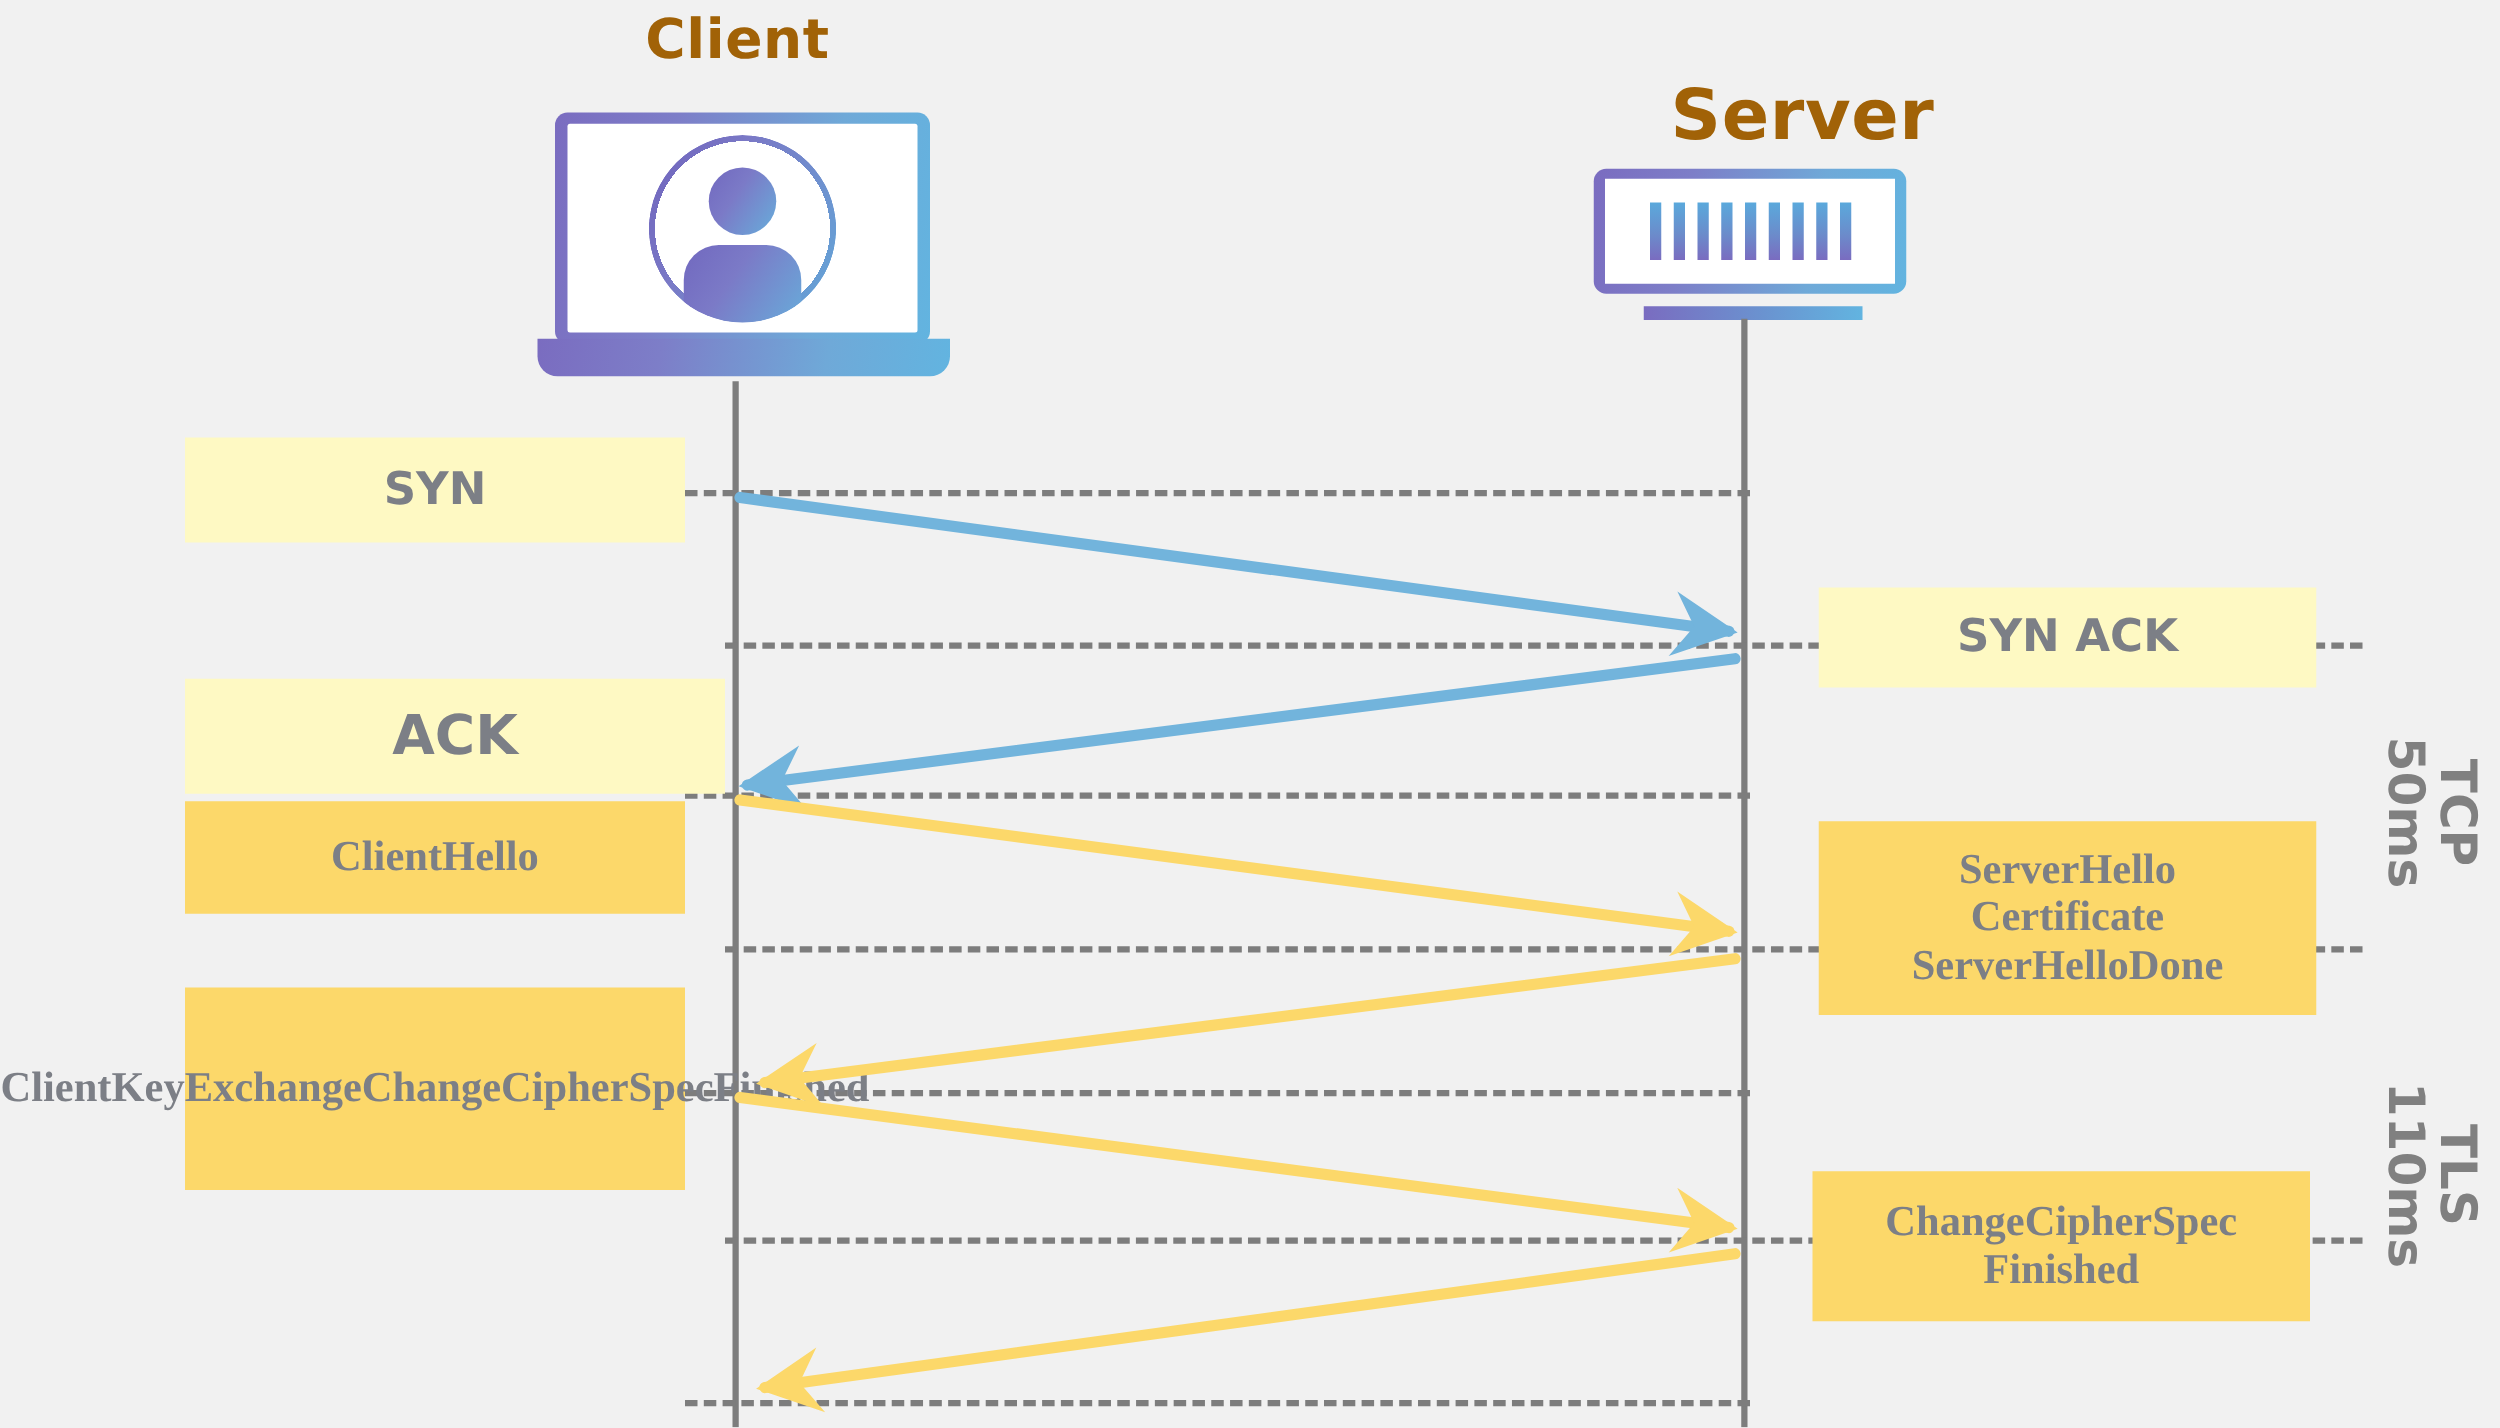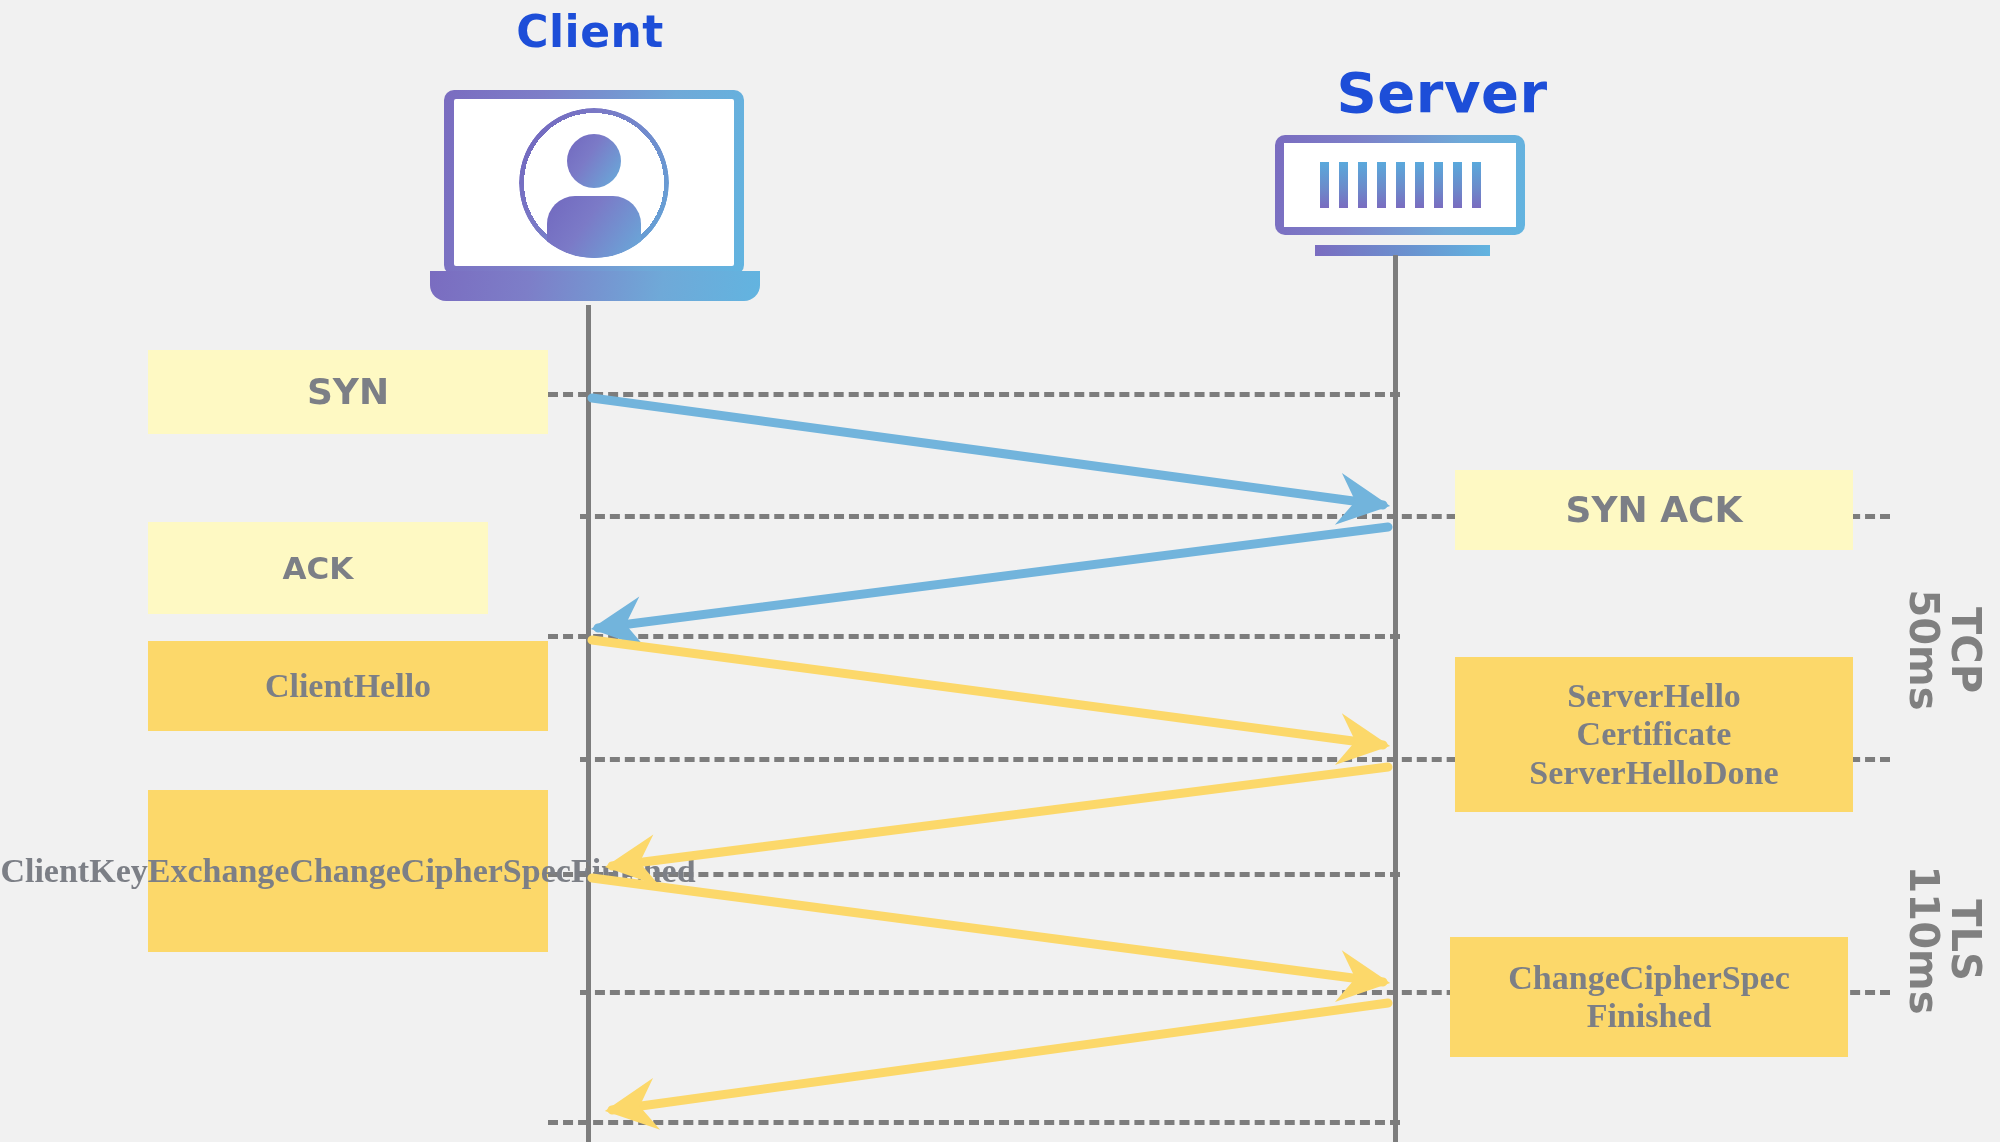--- a/index.html
+++ b/index.html
@@ -15,21 +15,21 @@
     width: 2000px;
     height: 1142px;
     background: #f1f1f1;
     overflow: hidden;
   }
 
   
   .actor-label {
     position: absolute;
     font-weight: bold;
-    color: #1d4ed8;
+    color: #a16207;
     letter-spacing: 0.5px;
     white-space: nowrap;
     text-align: center;
   }
   #client-label { left: 420px; top: 6px; width: 340px; font-size: 44px; }
   #server-label { left: 1272px; top: 60px; width: 340px; font-size: 56px; }
 
   
   .actor-icon { position: absolute; }
 
@@ -223,21 +223,21 @@
   <div class="dash-rule" style="left:548px;  top:392px;  width:852px;"></div>
   <div class="dash-rule" style="left:580px;  top:514px;  width:1310px;"></div>
   <div class="dash-rule" style="left:548px;  top:634px;  width:852px;"></div>
   <div class="dash-rule" style="left:580px;  top:757px;  width:1310px;"></div>
   <div class="dash-rule" style="left:548px;  top:872px;  width:852px;"></div>
   <div class="dash-rule" style="left:580px;  top:990px;  width:1310px;"></div>
   <div class="dash-rule" style="left:548px;  top:1120px; width:852px;"></div>
 
   <div class="msg-box blue" style="left:148px; top:350px; width:400px; height:84px; font-size:36px;">SYN</div>
 
-  <div class="msg-box blue" style="left:148px; top:522px; width:340px; height:92px; font-size:31px;">ACK</div>
+  <div class="msg-box blue" style="left:148px; top:543px; width:432px; height:92px; font-size:44px;">ACK</div>
 
   <div class="msg-box yellow" style="left:148px; top:641px; width:400px; height:90px; font-size:34px;">ClientHello</div>
 
   <div class="msg-box yellow" style="left:148px; top:790px; width:400px; height:162px; font-size:34px; flex-direction:row;">
     <span>ClientKeyExchange</span>
     <span>ChangeCipherSpec</span>
     <span>Finished</span>
   </div>
 
   <div class="msg-box blue" style="left:1455px; top:470px; width:398px; height:80px; font-size:36px;">SYN ACK</div>

